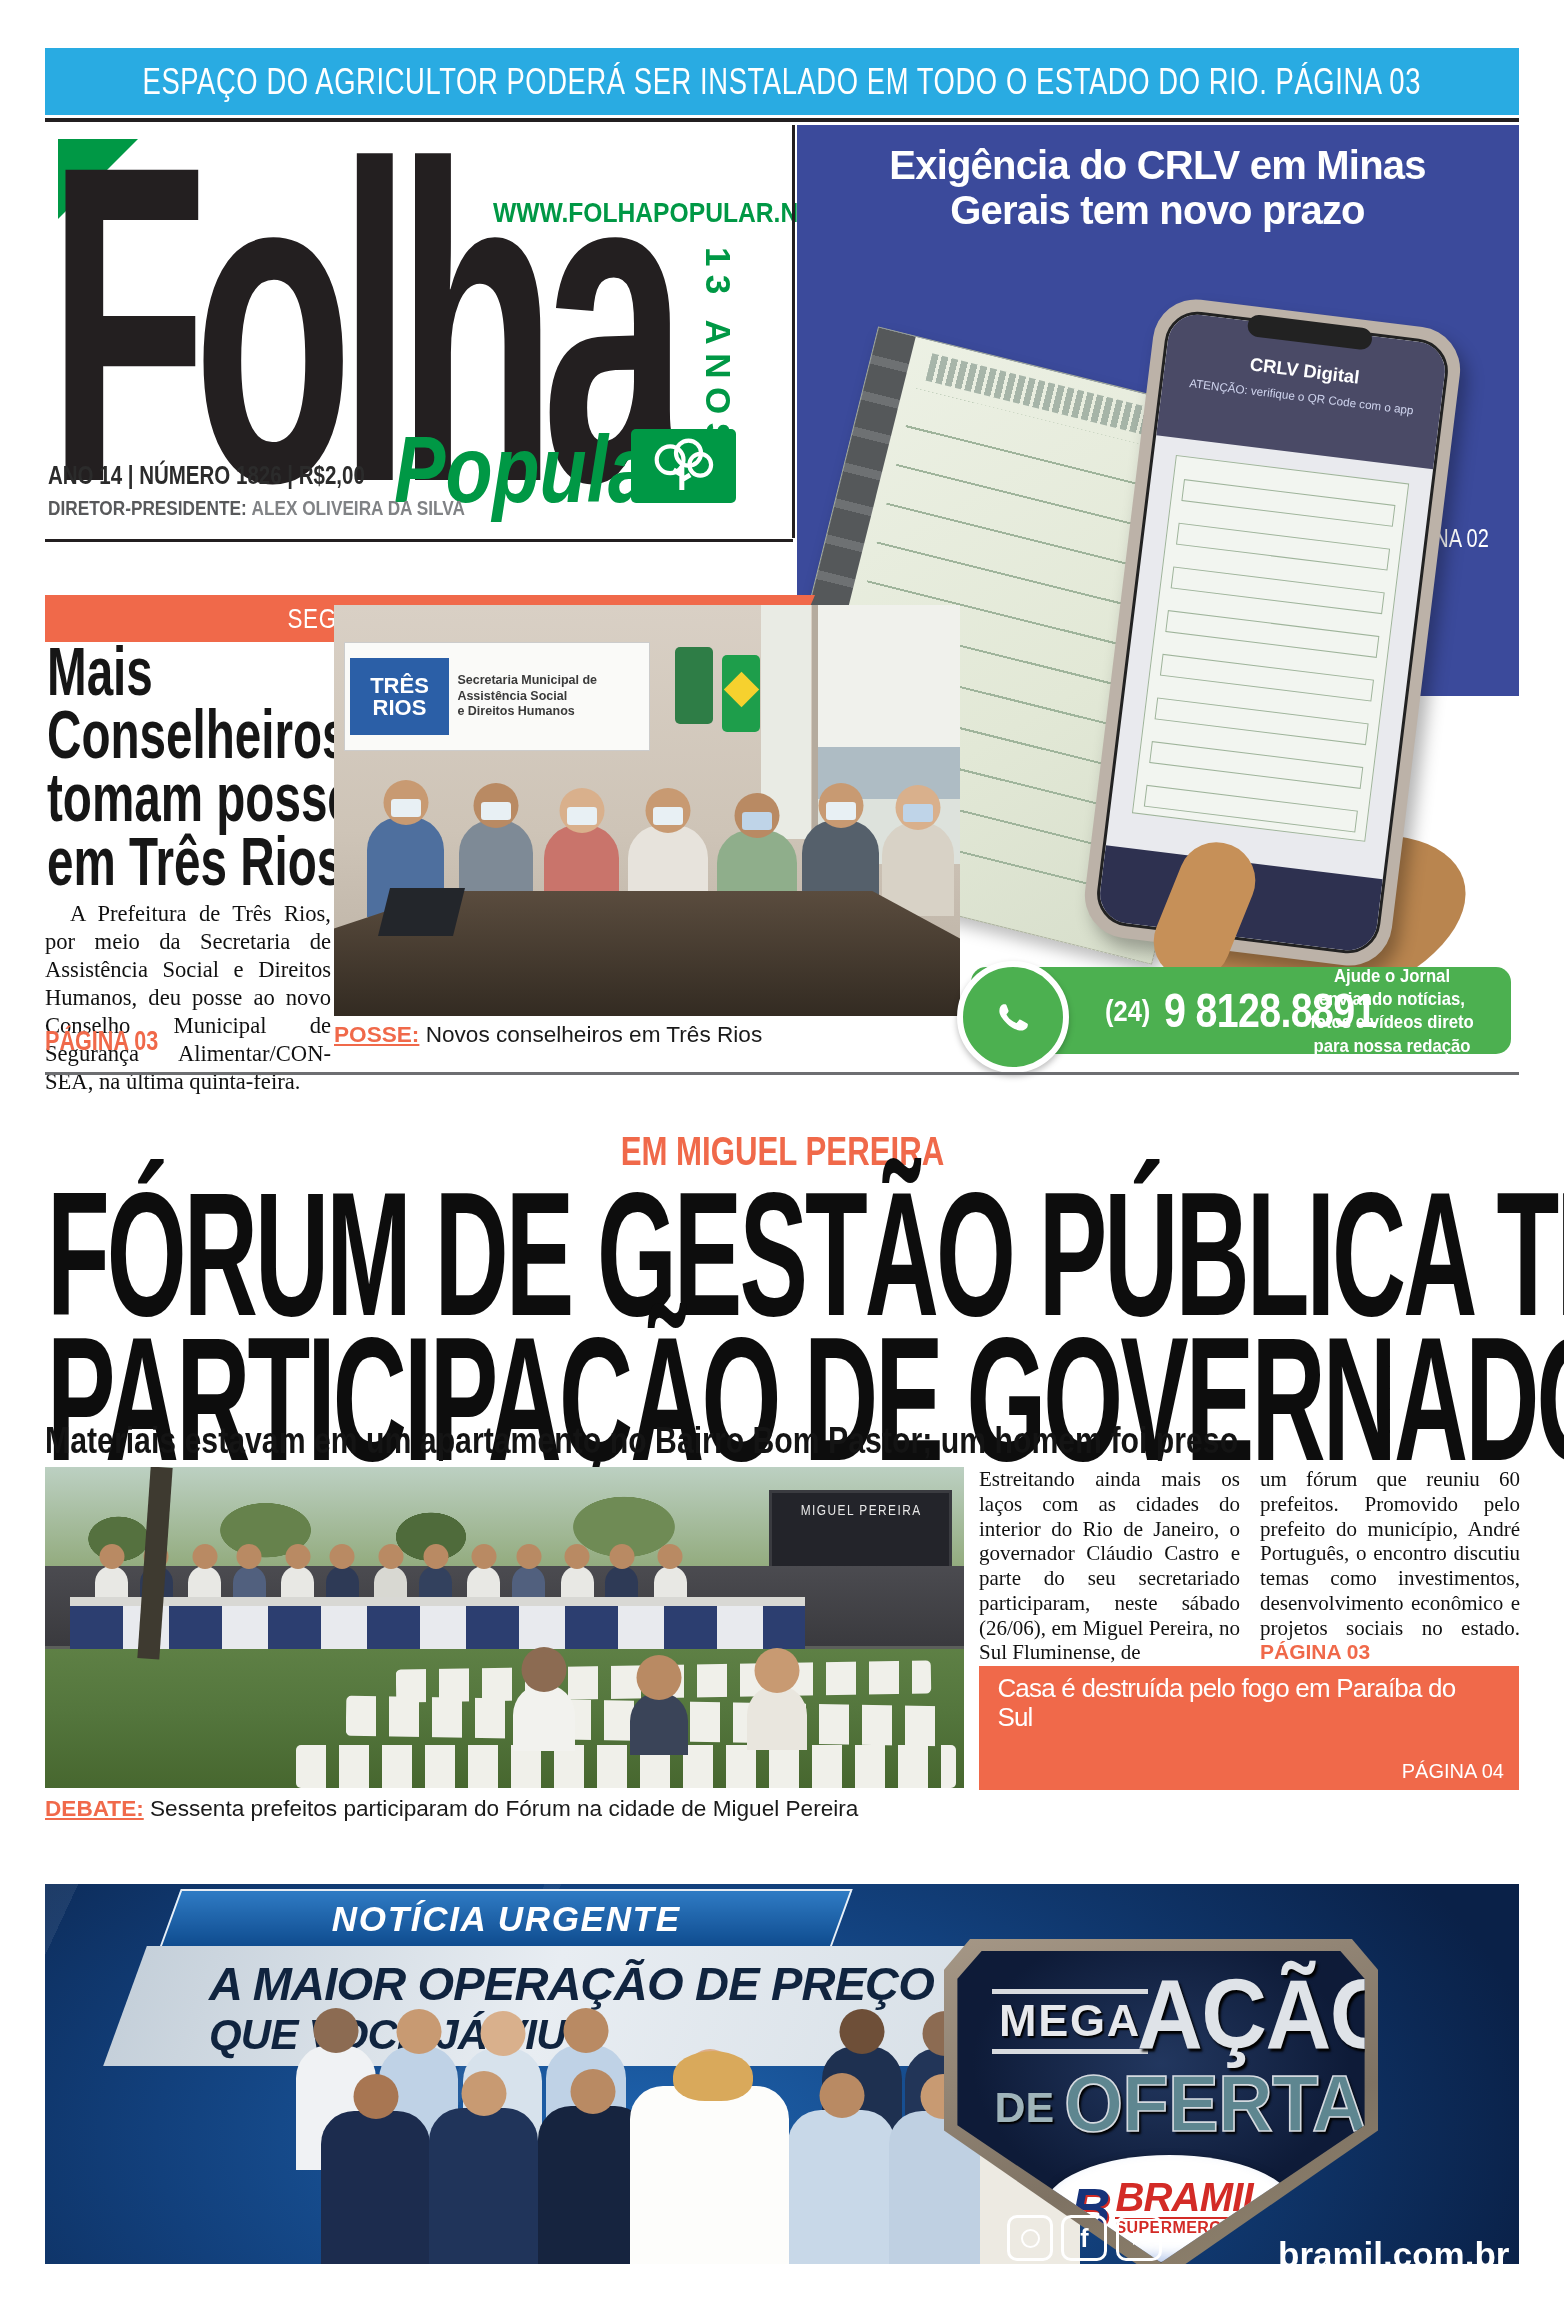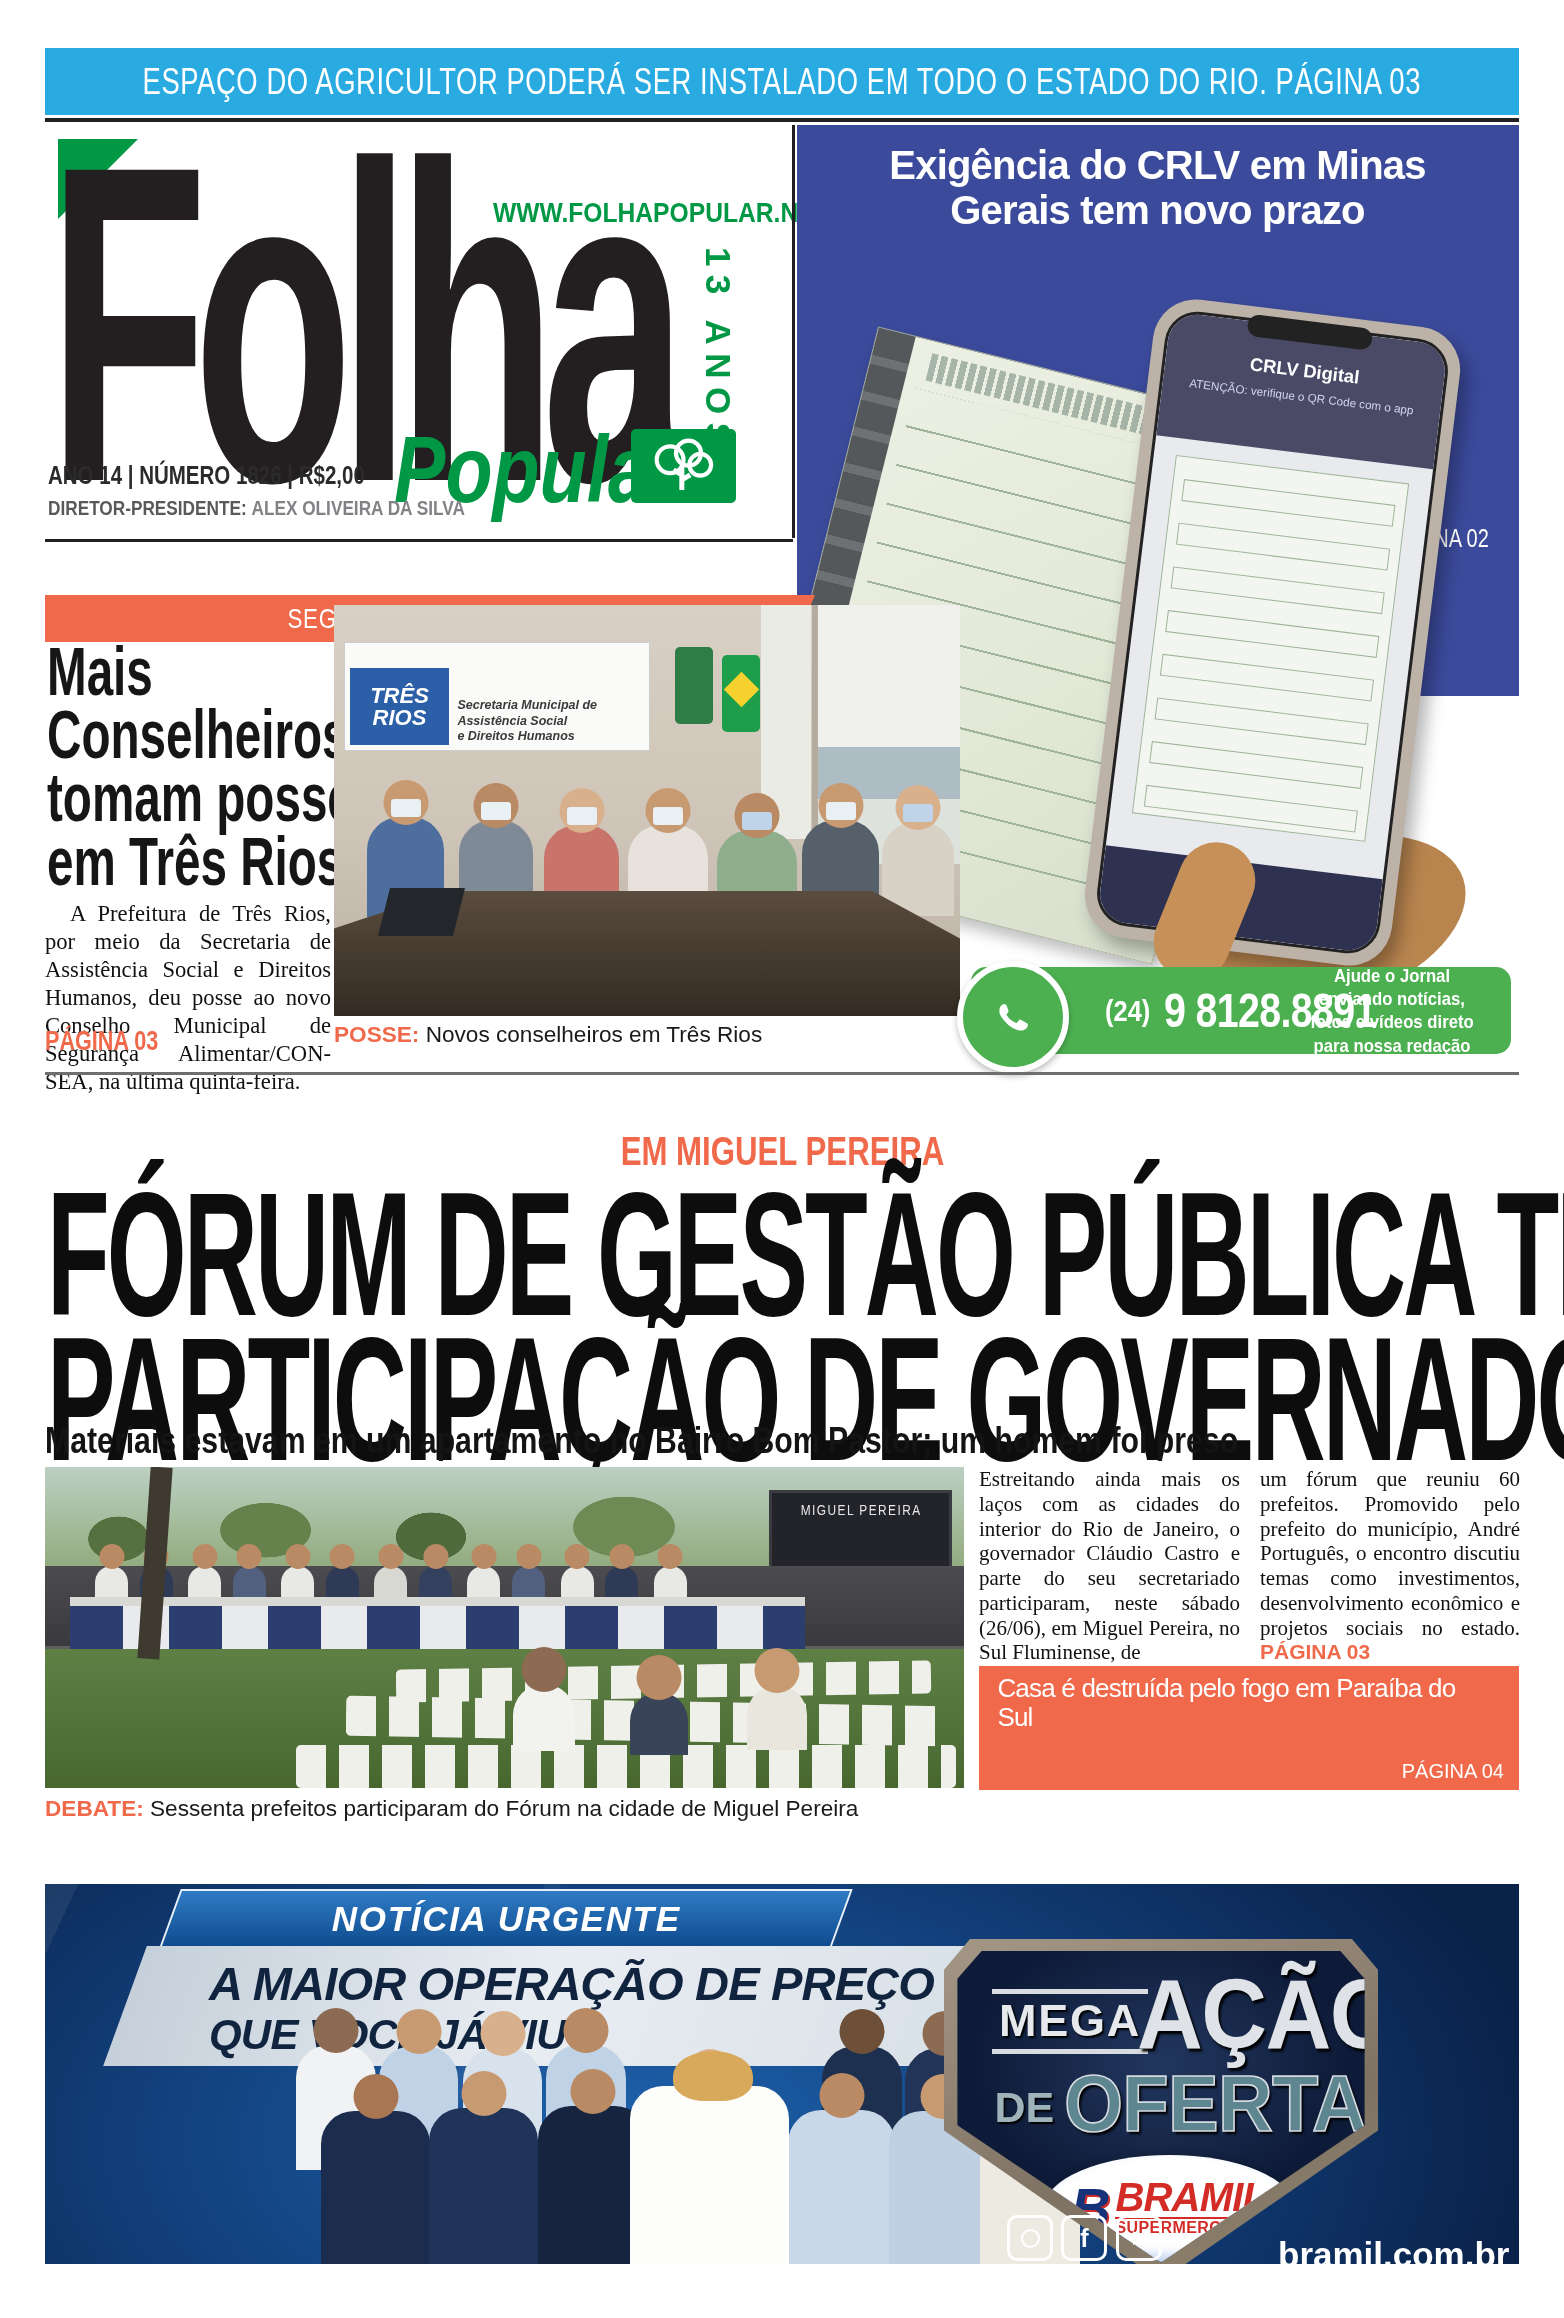--- a/index.html
+++ b/index.html
@@ -83,36 +83,36 @@
     clip-path:polygon(0 0,100% 0,97.4% 100%,0 100%);display:flex;align-items:center;justify-content:center;}
   .sa-bar span{color:#fff;font-size:28px;letter-spacing:0.8px;transform:scaleX(.8);}
   .consea-h div{font-size:68px;font-weight:bold;line-height:.93;color:#161616;
     transform:scaleX(.70);transform-origin:0 50%;white-space:nowrap;}
   .consea-h{left:47px;top:640px;}
   .consea-body{left:45px;top:900px;width:286px;font-family:"Liberation Serif",serif;
     font-size:22.6px;line-height:1.24;text-align:justify;text-indent:25px;color:#111;}
   .consea-page{left:45px;top:1026px;color:var(--accent-orange);font-weight:bold;font-size:27px;}
   .consea-page span{transform:scaleX(.8);}
   .caption{font-size:22.6px;color:#1A1A1A;}
-  .cap-label{color:var(--accent-orange);font-weight:bold;}
+  .cap-label{color:var(--accent-orange);font-weight:bold;text-decoration:underline;}
 
   
   .photo1{left:334px;top:605px;width:626px;height:411px;overflow:hidden;
     background:linear-gradient(180deg,#D9D0C5 0%,#CEC4B7 55%,#B9AFA2 100%);}
   .p1-win{position:absolute;right:0;top:0;width:142px;height:259px;
     background:linear-gradient(180deg,#F0F1EC 0 55%,#AEBCC4 55% 75%,#DDE2DC 75% 100%);
     border-left:6.7px solid #B5AB9E;}
   .p1-win2{position:absolute;right:149px;top:0;width:50px;height:234px;background:#E9EBE4;}
   .flag{position:absolute;width:38px;height:77px;border-radius:5px;}
   .flag.br{right:200px;top:50px;background:linear-gradient(180deg,#1E9E4B 0 100%);}
   .flag.br::after{content:"";position:absolute;left:6.7px;top:22px;width:25px;height:25px;
     background:#F6D12E;transform:rotate(45deg);}
   .flag.g{right:247px;top:42px;background:#2E7D46;}
   .p1-banner{position:absolute;left:10px;top:37px;width:294px;height:97px;background:#FAFAF8;
-    border:0.8px solid #CCC;display:flex;align-items:flex-end;gap:8.4px;padding:5px;font-style:italic;}
+    border:0.8px solid #CCC;display:flex;align-items:center;gap:8.4px;padding:5px;}
   .p1-city{background:#2B5FA7;color:#fff;font-weight:bold;font-size:22px;width:99px;height:77px;
     display:flex;align-items:center;justify-content:center;text-align:center;line-height:1;}
   .p1-dept{color:#3A3A3A;font-size:12.5px;font-weight:bold;line-height:1.25;}
   .p1-table{position:absolute;left:0;bottom:0;width:100%;height:125px;
     background:linear-gradient(180deg,#5A4C3E,#332B22);clip-path:polygon(0 30%,18% 0,86% 0,100% 38%,100% 100%,0 100%);}
   .p1-laptop{position:absolute;left:50px;bottom:80px;width:75px;height:48px;background:#23262B;
     transform:skewX(-14deg);}
   .person{position:absolute;border-radius:33px 33px 0 0;}
   .person::before{content:"";position:absolute;left:50%;transform:translateX(-50%);top:-37px;
     width:45px;height:45px;border-radius:50%;background:var(--skin,#C89A72);}

